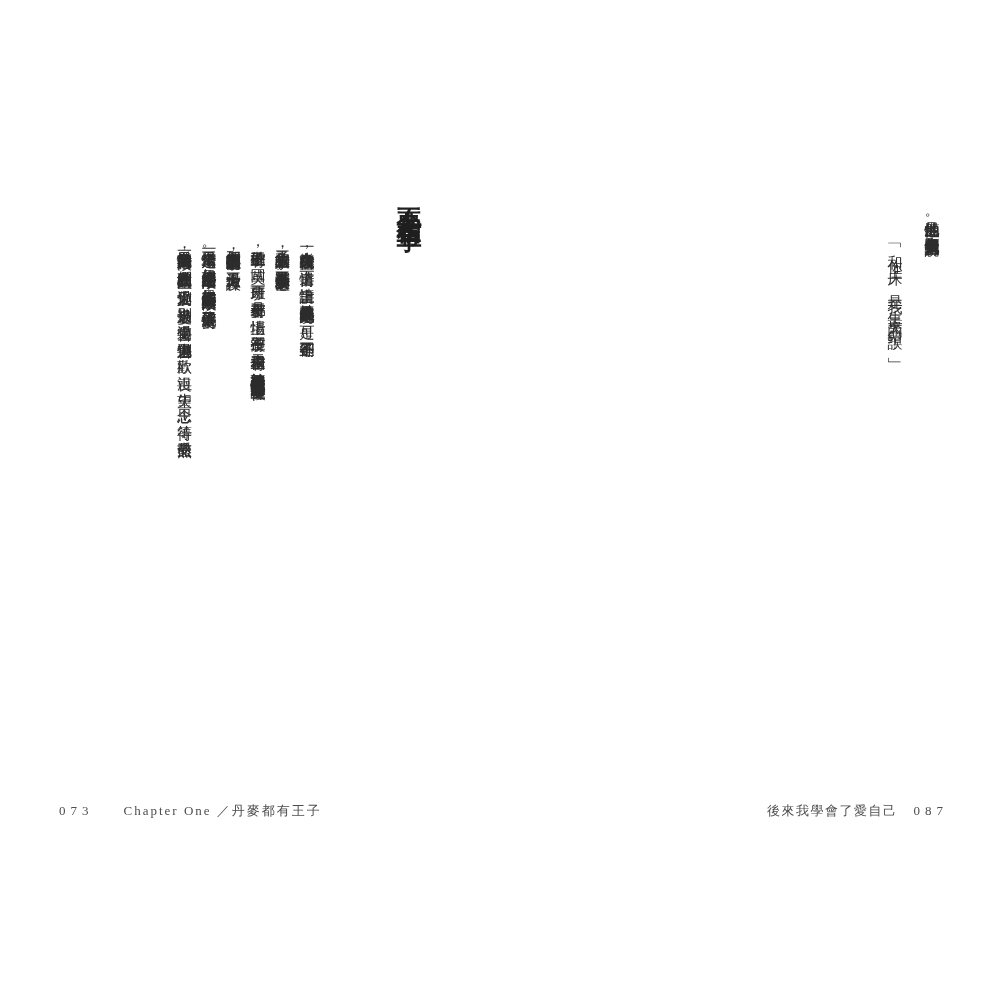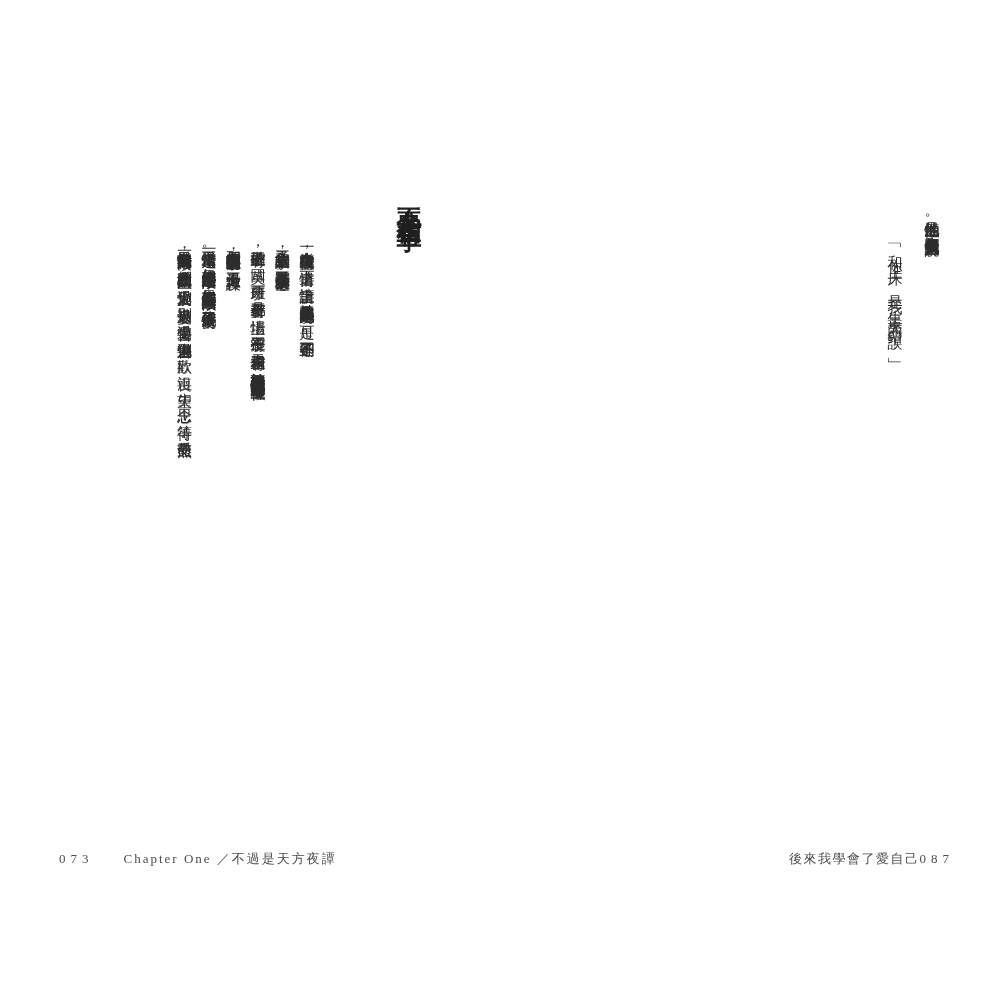--- a/index.html
+++ b/index.html
@@ -31,24 +31,24 @@
   .body-block{
     position:absolute;top:209px;right:681px;width:274px;height:517px;
     font-size:15px;line-height:24.5px;letter-spacing:0.4px;
   }
   .body-block p{margin:0;text-indent:2em;}
 
   
   .footer{
     position:absolute;top:802px;
     font-size:13px;color:#4d4d4d;
-    display:flex;align-items:baseline;margin-top:48px;
+    display:flex;align-items:baseline;
   }
   .footer-left{left:59px;gap:30px;}
-  .footer-right{right:46px;text-align:center;}
+  .footer-right{right:52px;gap:16px;text-align:center;}
   .page-number{letter-spacing:5px;}
   .chapter-label{letter-spacing:2px;}
   .book-title{letter-spacing:1.5px;}
 </style>
 </head>
 <body>
 
 <div class="spread">
 
   <div class="quote-block v">
@@ -62,21 +62,21 @@
     <p>一名少女失戀後跳樓自盡，遺下情書。情書上說，她本來是要等王子來把她吻醒，可是，卻等不到王子。</p>
     <p>王子和公主的童話故事，實在不知荼毒了多少女孩子的心靈。</p>
     <p>世上的確有王子，英國、西班牙、丹麥都有王子，情場上，卻沒有王子。今天還相信有王子，等於相信聖誕老人會在平安夜悄悄把禮物放進你掛在床尾的那隻聖誕襪子裡。</p>
     <p>那個把白雪公主從睡夢中吻醒的王子，不過是天方夜譚。</p>
     <p>愛情不是一場追逐。如果你還停留在追逐的階段，如果你還留在等候王子救贖的階段，你就太不了解愛情了。</p>
     <p>愛情是自我完善的一個階段，我們在經歷自己的人生，你愛過別人，被別人愛過，受過傷害，也傷害過別人，歡欣、沮喪、失望、思念、等待，受盡煎熬，</p>
   </div>
 
   <div class="footer footer-left">
     <span class="page-number">073</span>
-    <span class="chapter-label">Chapter One ／不過是天方夜譚</span>
+    <span class="chapter-label">Chapter One ／丹麥都有王子</span>
   </div>
 
   <div class="footer footer-right">
     <span class="book-title">後來我學會了愛自己</span>
     <span class="page-number">087</span>
   </div>
 
 </div>
 
 </body></html>

